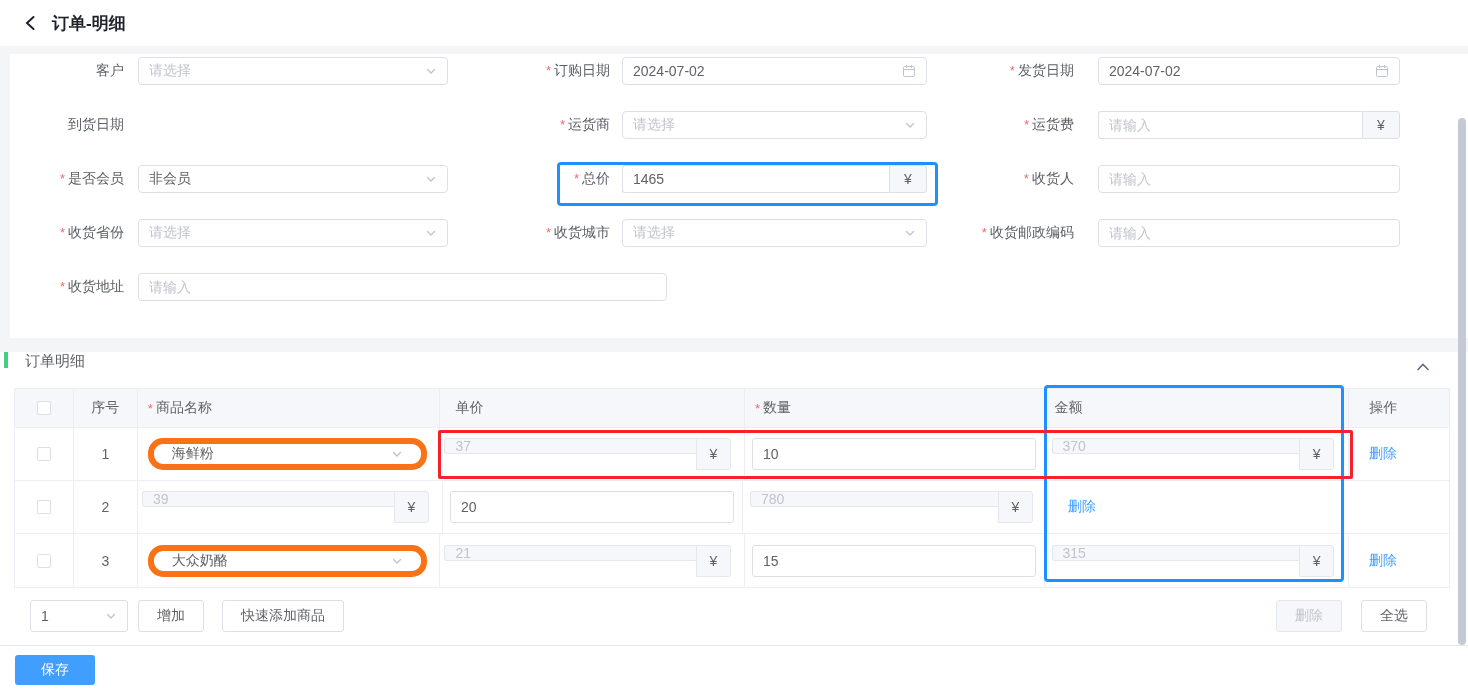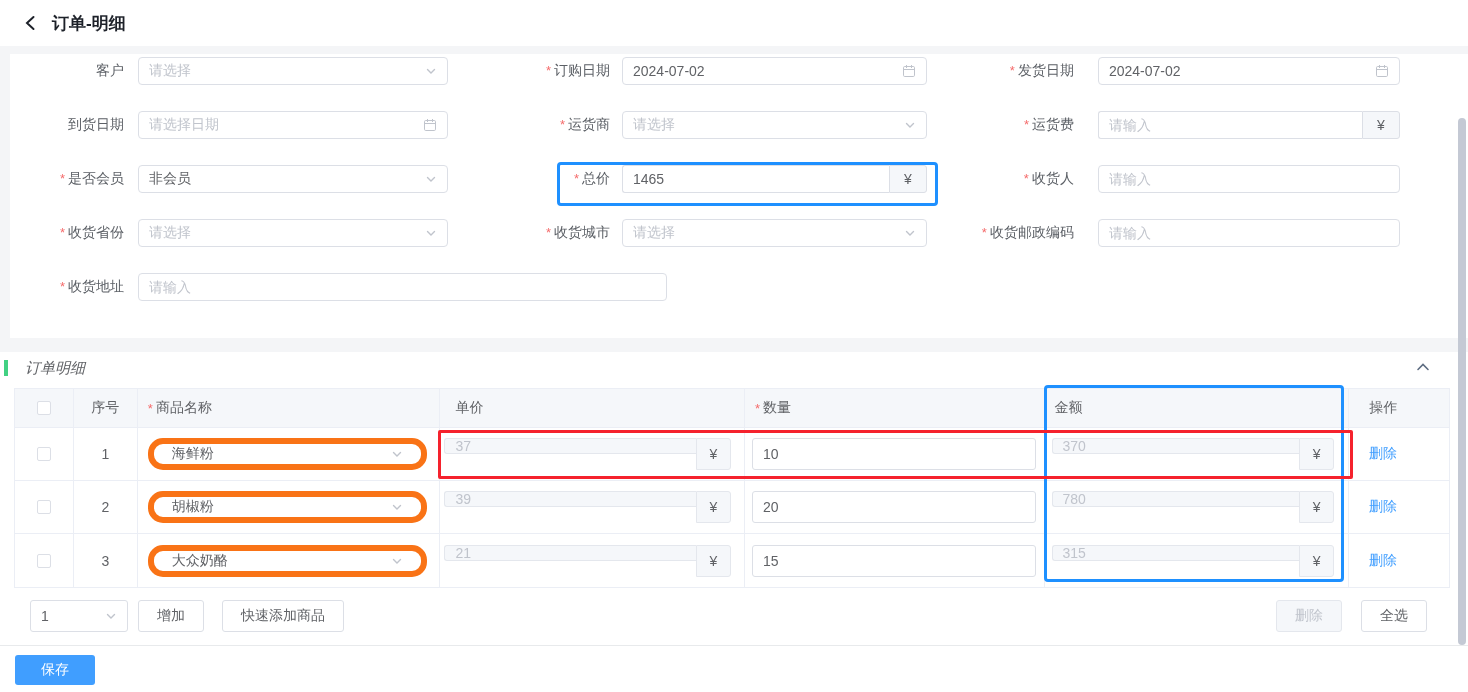--- a/index.html
+++ b/index.html
@@ -35,21 +35,21 @@
   .igroup input { flex:1; min-width:0; height:28px; border:1px solid #dcdfe6; border-right:none;
                   border-radius:3px 0 0 3px; padding:0 10px; font-size:14px; color:#606266; outline:none; background:#fff; }
   .append { width:38px; background:#f5f7fa; border:1px solid #dcdfe6; border-radius:0 3px 3px 0;
             display:flex; align-items:center; justify-content:center; font-size:14px; color:#606266; }
   
   .hl-total { position:absolute; left:99px; top:-8px; width:381px; height:44px;
               border:3px solid #1e90ff; border-radius:4px; pointer-events:none; z-index:3; }
 
   
   .section-panel { position:absolute; left:0; right:0; top:352px; height:340px; background:#fff; }
-  .sec-head { height:32px; display:flex; align-items:center; padding-left:4px; position:relative;font-style:italic; }
+  .sec-head { height:32px; display:flex; padding-left:4px; position:relative; }
   .green-bar { width:4px; height:16px; background:#42d183; }
   .sec-title { margin-left:17px; font-size:15px; color:#606266; }
   .collapse { position:absolute; right:38px; top:7px; cursor:pointer; }
 
   
   .tbl { position:relative; margin:4px 18px 0 14px; width:1436px; border:1px solid #ebeef5; }
   .trow, .thead { display:flex; border-bottom:1px solid #ebeef5; background:#fff; }
   .thead { background:#f5f7fa; height:39px; }
   .trow { height:53px; }
   .trow:last-of-type { border-bottom:none; }
@@ -151,29 +151,20 @@
                 <path d="M1.5 5.5 h11 M4.5 1 v3 M9.5 1 v3"></path>
               </svg>
           </span>
         </div>
       </div>
     </div>
 
     <div class="frow">
       <div class="field fc1">
         <span class="flabel"><span>到货日期</span></span>
-        <div class="ctl w">
-          <span class="ph">请选择日期</span>
-          <span class="icon-right">
-            <svg width="14" height="14" viewBox="0 0 14 14" fill="none" stroke="#c0c4cc">
-                <rect x="1.5" y="2.5" width="11" height="10" rx="1.2"></rect>
-                <path d="M1.5 5.5 h11 M4.5 1 v3 M9.5 1 v3"></path>
-              </svg>
-          </span>
-        </div>
       </div>
       <div class="field fc2">
         <span class="flabel"><span class="req">*</span><span>运货商</span></span>
         <div class="ctl w">
           <span class="ph">请选择</span>
           <span class="icon-right">
             <svg width="12" height="12" viewBox="0 0 12 12">
                 <path d="M2.5 4.5 L6 8 L9.5 4.5" stroke="#c0c4cc" stroke-width="1.4" fill="none" stroke-linecap="round"></path>
               </svg>
           </span>
@@ -317,30 +308,20 @@
         <div class="cell col-act">
           <span class="link">删除</span>
         </div>
       </div>
 
       <div class="trow">
         <div class="cell col-cb">
             <span class="checkbox"></span>
           </div>
         <div class="cell col-no">2</div>
-        <div class="cell col-prod">
-          <div class="t-select">
-            <span>胡椒粉</span>
-            <span class="icon-right">
-              <svg width="12" height="12" viewBox="0 0 12 12">
-                  <path d="M2.5 4.5 L6 8 L9.5 4.5" stroke="#c0c4cc" stroke-width="1.4" fill="none" stroke-linecap="round"></path>
-                </svg>
-            </span>
-          </div>
-        </div>
         <div class="cell col-price">
           <div class="t-igroup dis">
             <input disabled="" value="39" style="">
             <span class="append">¥</span>
           </div>
         </div>
         <div class="cell col-qty">
           <input class="t-input" value="20" style="">
         </div>
         <div class="cell col-amt">

